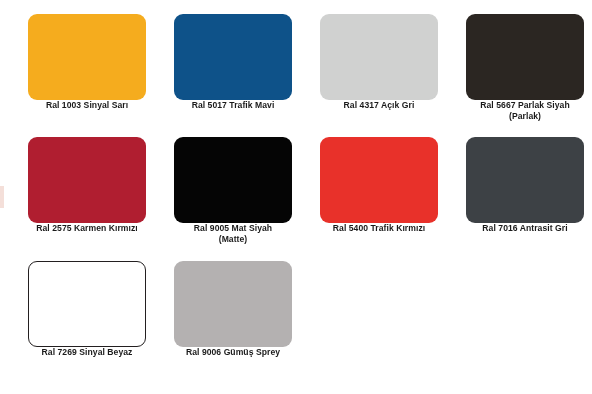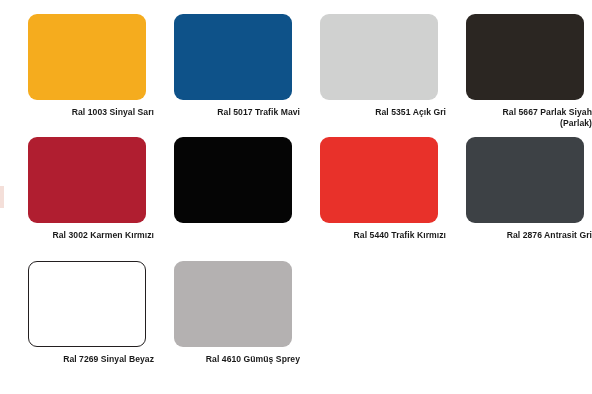--- a/index.html
+++ b/index.html
@@ -45,23 +45,22 @@
     border-radius: 9px;
     box-sizing: border-box;
     flex: 0 0 auto;
   }
 
   .swatch-chip.outlined {
     border: 1.6px solid #231f20;
   }
 
   .swatch-caption {
-    margin-top: 7px;
     width: 134px;
-    text-align: right;
+    text-align: center;
     font-size: 8.6px;
     font-weight: bold;
     color: #1a1a1a;
     line-height: 1.28;
     letter-spacing: 0.05px;
   }
 
   .caption-sub {
     display: block;
   }
@@ -87,43 +86,44 @@
     <div class="swatch-cell">
       <div class="swatch-chip" style="background: rgb(245, 172, 30);"></div>
       <div class="swatch-caption"><span>Ral 1003 Sinyal Sarı</span></div>
     </div>
     <div class="swatch-cell">
       <div class="swatch-chip" style="background: rgb(14, 82, 137);"></div>
       <div class="swatch-caption"><span>Ral 5017 Trafik Mavi</span></div>
     </div>
     <div class="swatch-cell">
       <div class="swatch-chip" style="background: rgb(208, 209, 208);"></div>
-      <div class="swatch-caption"><span>Ral 5351 Açık Gri</span></div>
+      <div class="swatch-caption"><span>Ral 4317 Açık Gri</span></div>
     </div>
     <div class="swatch-cell">
       <div class="swatch-chip" style="background: rgb(43, 38, 34);"></div>
       <div class="swatch-caption"><span>Ral 5667 Parlak Siyah</span><span class="caption-sub">(Parlak)</span></div>
     </div>
     <div class="swatch-cell">
       <div class="swatch-chip" style="background: rgb(176, 30, 48);"></div>
-      <div class="swatch-caption"><span>Ral 3002 Karmen Kırmızı</span></div>
+      <div class="swatch-caption"><span>Ral 2575 Karmen Kırmızı</span></div>
     </div>
     <div class="swatch-cell">
       <div class="swatch-chip" style="background: rgb(5, 5, 5);"></div>
+      <div class="swatch-caption"><span>Ral 9005 Mat Siyah</span><span class="caption-sub">(Matte)</span></div>
     </div>
     <div class="swatch-cell">
       <div class="swatch-chip" style="background: rgb(232, 49, 42);"></div>
-      <div class="swatch-caption"><span>Ral 5440 Trafik Kırmızı</span></div>
+      <div class="swatch-caption"><span>Ral 5400 Trafik Kırmızı</span></div>
     </div>
     <div class="swatch-cell">
       <div class="swatch-chip" style="background: rgb(61, 65, 69);"></div>
-      <div class="swatch-caption"><span>Ral 2876 Antrasit Gri</span></div>
+      <div class="swatch-caption"><span>Ral 7016 Antrasit Gri</span></div>
     </div>
     <div class="swatch-cell">
       <div class="swatch-chip outlined" style="background: rgb(255, 255, 255);"></div>
       <div class="swatch-caption"><span>Ral 7269 Sinyal Beyaz</span></div>
     </div>
     <div class="swatch-cell">
       <div class="swatch-chip" style="background: rgb(180, 177, 177);"></div>
-      <div class="swatch-caption"><span>Ral 4610 Gümüş Sprey</span></div>
+      <div class="swatch-caption"><span>Ral 9006 Gümüş Sprey</span></div>
     </div>
   </div>
 <div id="edge-artifact"></div>
 
 </body></html>

